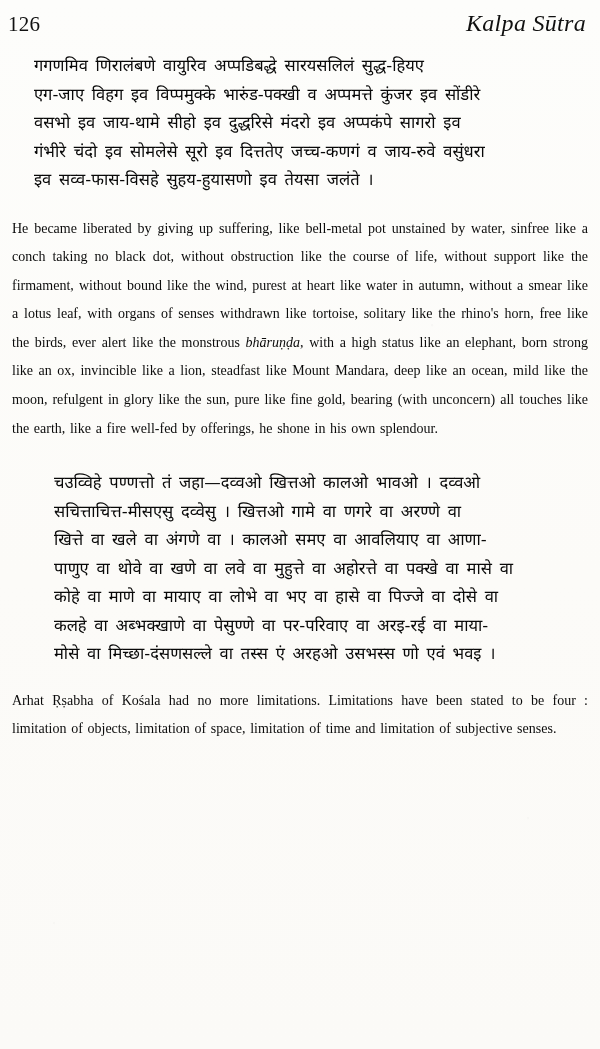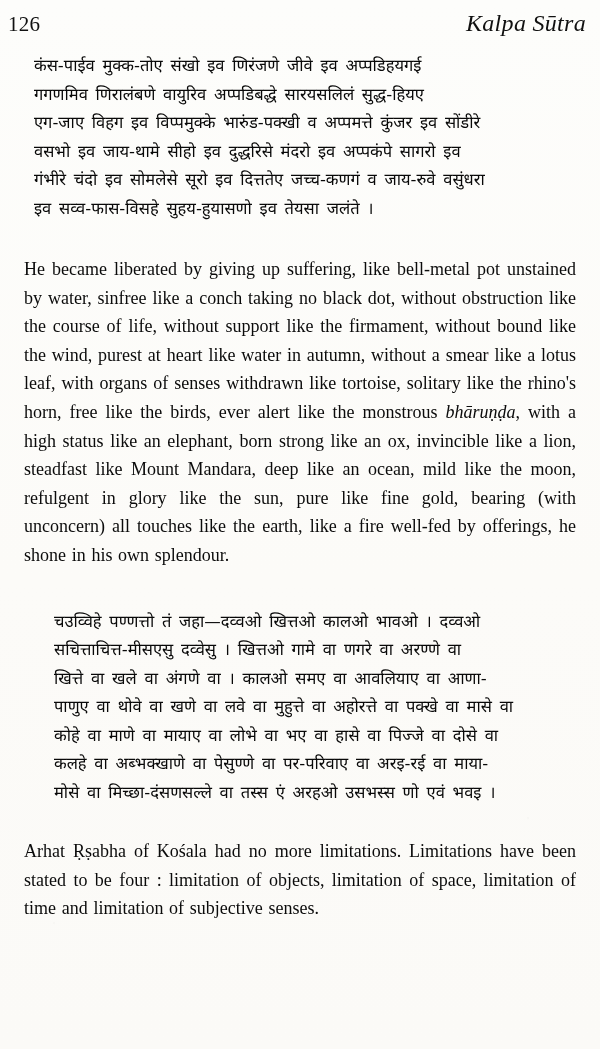--- a/index.html
+++ b/index.html
@@ -81,25 +81,25 @@
     padding-right: 4px;
     text-indent: 16px;
   }
   .deva .ln {
     display: block;
     white-space: nowrap;
   }
 
   
   .eng {
-    font-size: 18px;
+    font-size: 14px;
     line-height: 28.6px;
     text-align: justify;
     text-justify: inter-word;
-    margin: 12px;
+    margin: 0;
     color: #0b0b0b;
     word-spacing: 1.2px;
     -webkit-hyphens: none;
     hyphens: none;
   }
   .eng em {
     font-style: italic;
   }
   .gap-a { height: 20px; }
   .gap-b { height: 26px; }
@@ -116,21 +116,20 @@
 <div class="page">
 
   <div class="runhead">
     <div class="folio">126</div>
     <div class="booktitle">Kalpa Sūtra</div>
   </div>
 
   <div class="column">
 
     <div class="deva deva-1">
-      <span class="ln">कंस-पाईव मुक्क-तोए संखो इव णिरंजणे जीवे इव अप्पडिहयगई</span>
       <span class="ln">गगणमिव णिरालंबणे वायुरिव अप्पडिबद्धे सारयसलिलं सुद्ध-हियए</span>
       <span class="ln">एग-जाए विहग इव विप्पमुक्के भारुंड-पक्खी व अप्पमत्ते कुंजर इव सोंडीरे</span>
       <span class="ln">वसभो इव जाय-थामे सीहो इव दुद्धरिसे मंदरो इव अप्पकंपे सागरो इव</span>
       <span class="ln">गंभीरे चंदो इव सोमलेसे सूरो इव दित्ततेए जच्च-कणगं व जाय-रुवे वसुंधरा</span>
       <span class="ln">इव सव्व-फास-विसहे सुहय-हुयासणो इव तेयसा जलंते ।</span>
     </div>
 
     <div class="gap-a"></div>
 
     <p class="eng"><span>He became liberated by  giving  up suffering, like bell-metal pot unstained by  water,  sinfree  like  a conch  taking no black dot, without obstruction like  the course of  life, without support like the firmament,  without bound like the wind, purest at heart like water in autumn, without  a smear like a lotus leaf, with organs of senses withdrawn like  tortoise,  solitary  like  the  rhino's horn,  free  like  the  birds,  ever  alert  like  the  monstrous </span><em>bhāruṇḍa</em><span>, with a high status like an  elephant, born  strong  like an ox, invincible  like  a  lion,  steadfast  like  Mount Mandara, deep like an  ocean, mild like the moon, refulgent  in glory  like the sun, pure like fine gold, bearing (with unconcern) all touches like the  earth,  like a fire well-fed  by offerings, he shone in his own splendour.</span></p>

